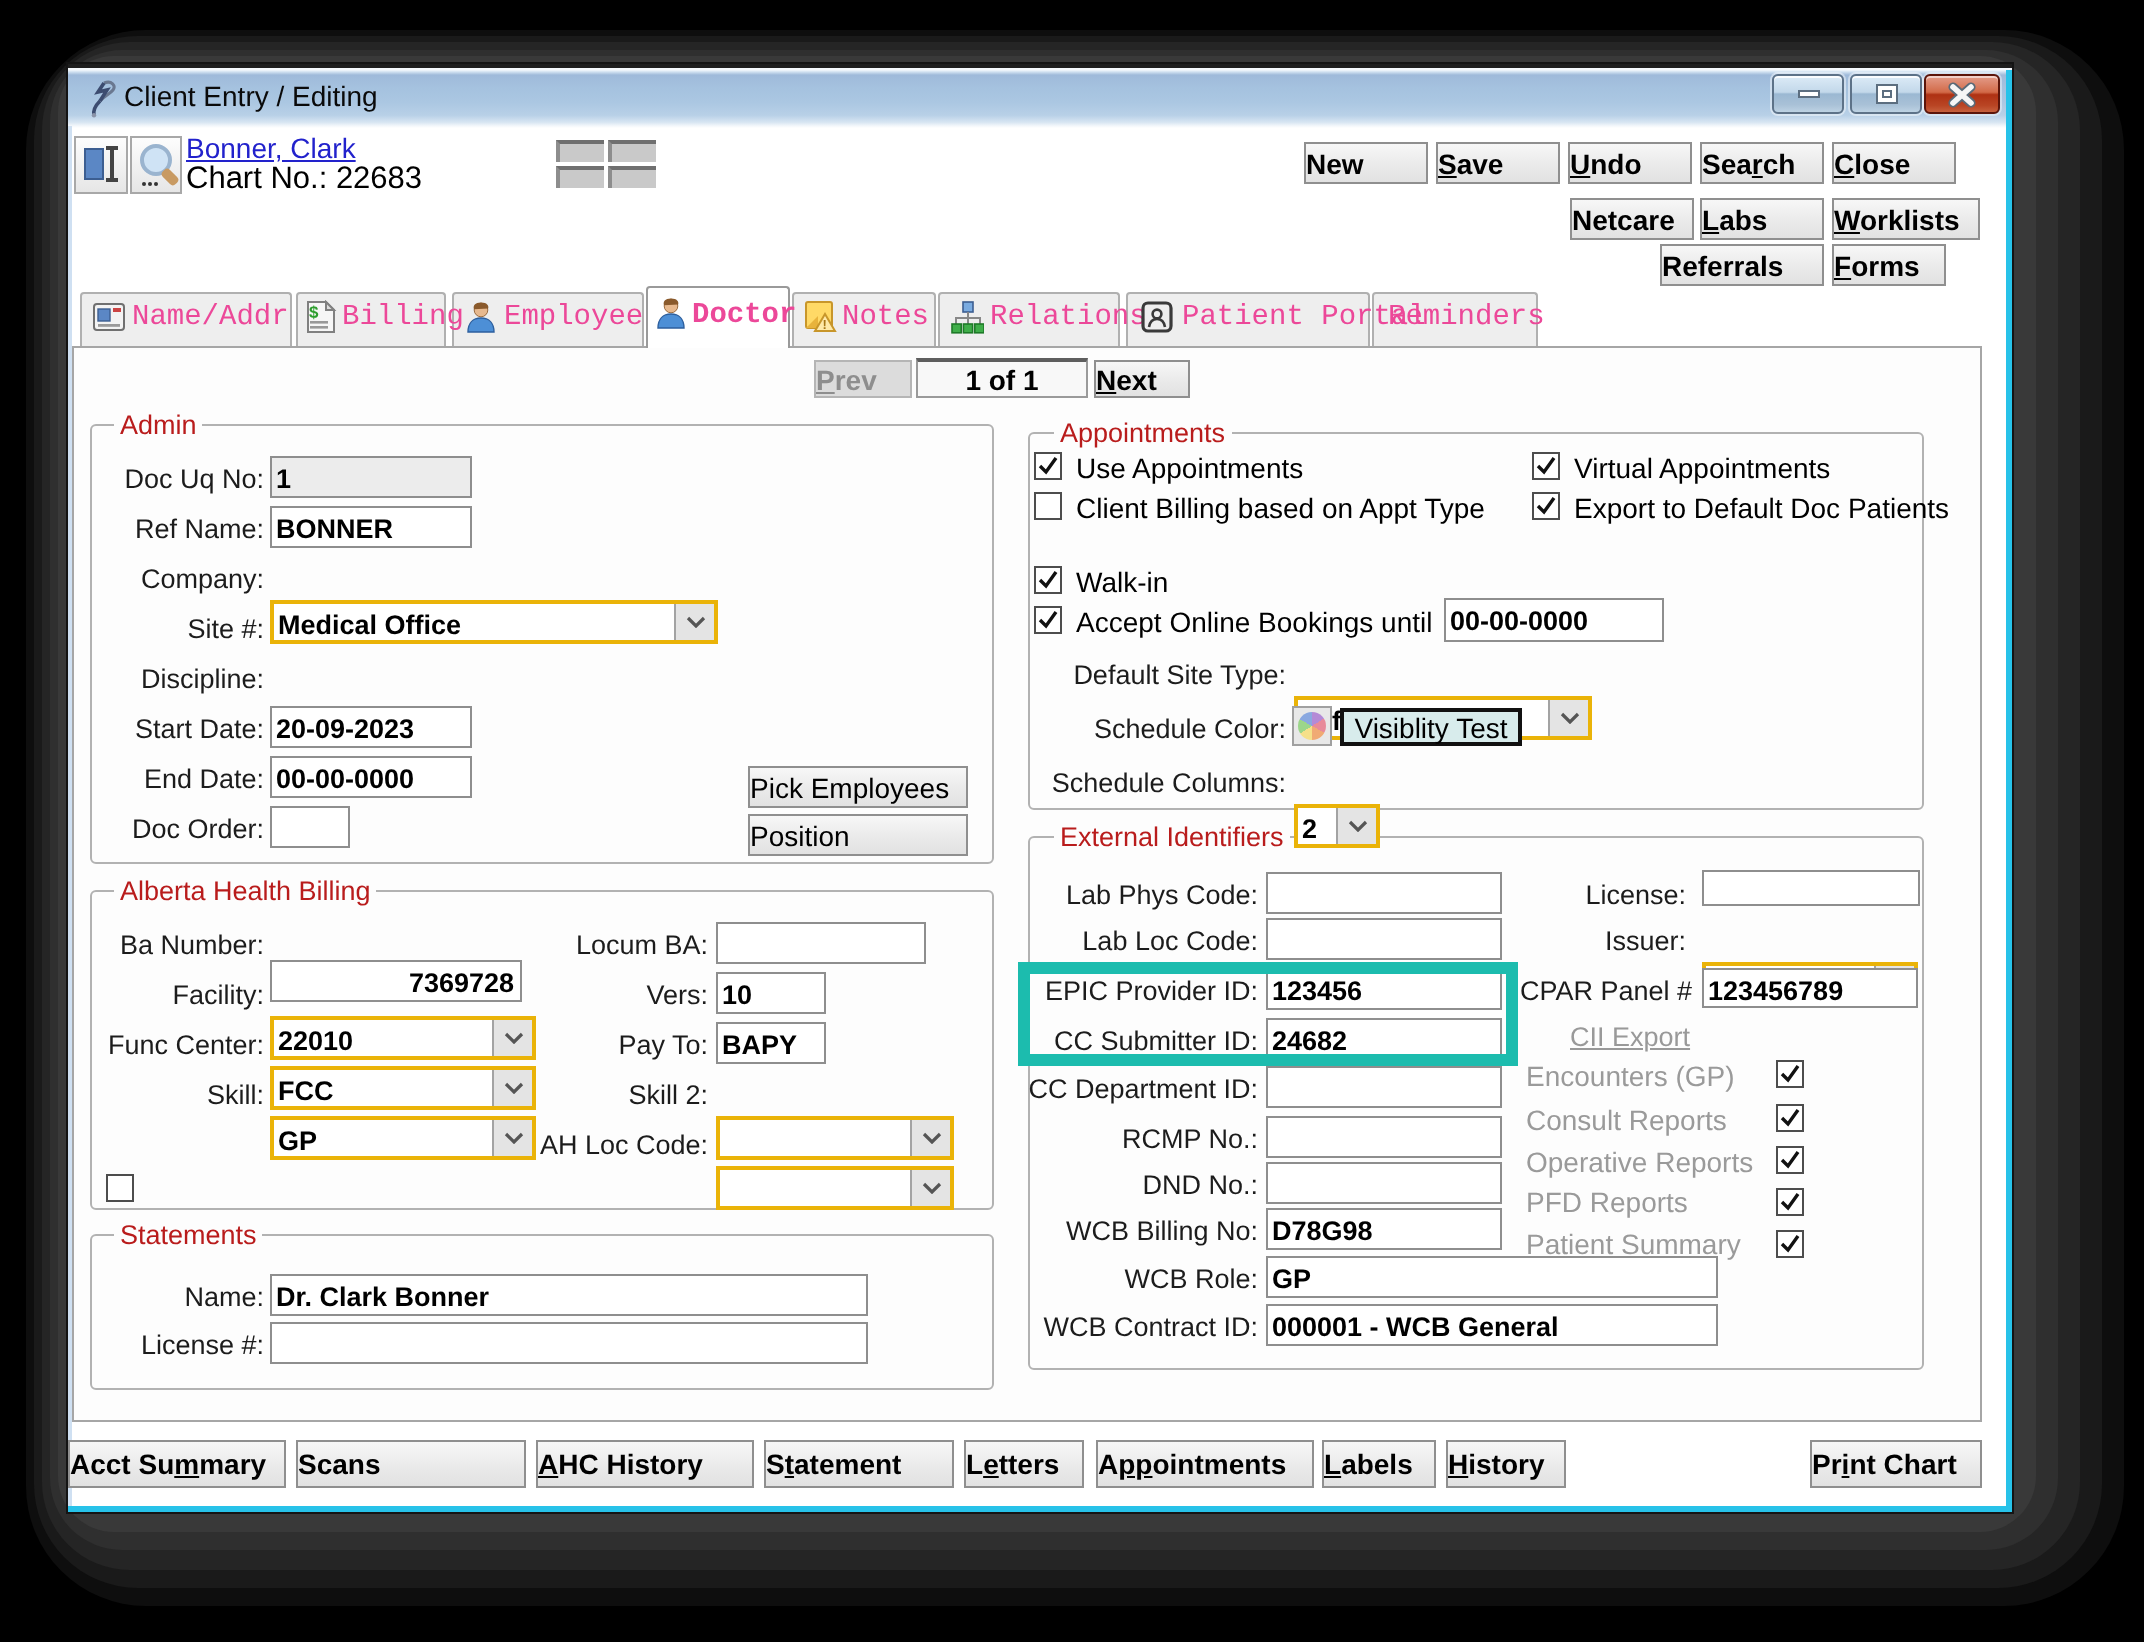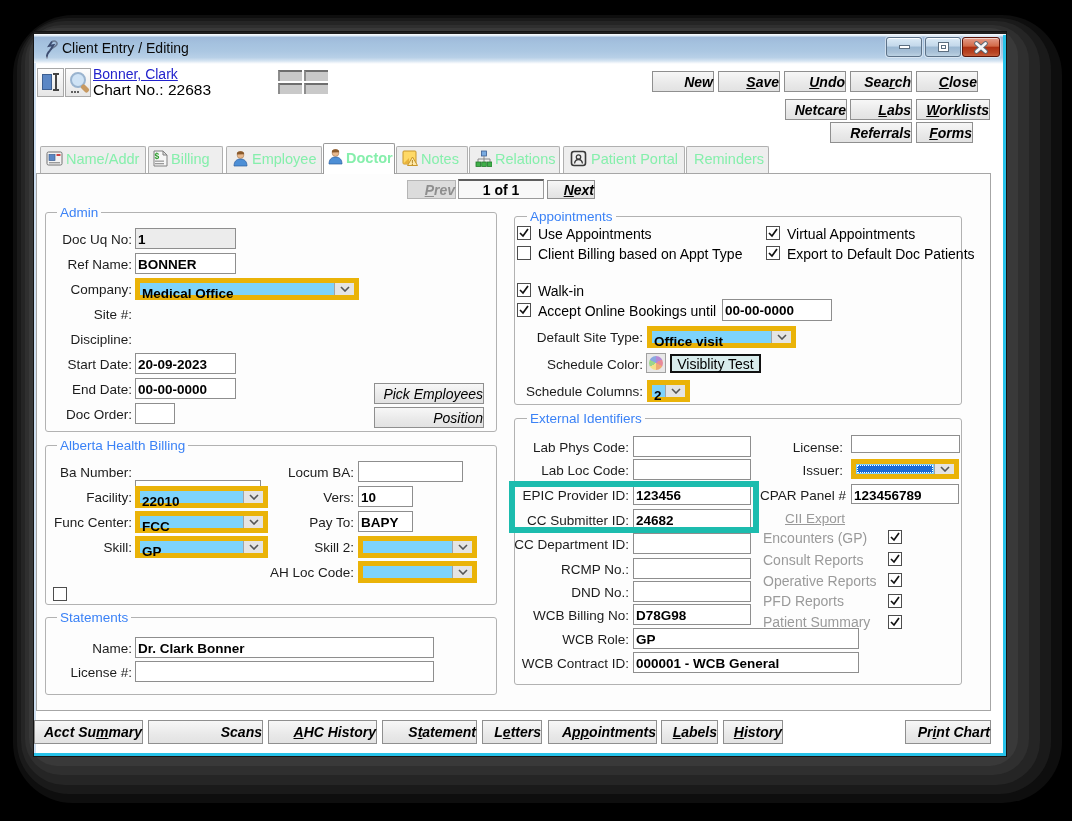--- a/index.html
+++ b/index.html
@@ -13,32 +13,32 @@
   background:linear-gradient(#1e1e1e 0, #1e1e1e 2px, #f4f8fc 2px, #f4f8fc 3px, #cfe0f0 4px, #9fbada 5.5px, #a5c2df 12px, #abc7e2 60%, #b8d0e7 80%, #d7e5f2 91%, #f0f5fa 96%, #ffffff 100%); }
 #leftedge { position:absolute; left:0; top:31px; bottom:0; width:2px; background:#cfe0f2; }
 #rightedge { position:absolute; right:0; top:3px; bottom:0; width:3px; background:#27c2e9; }
 #bottomedge { position:absolute; left:0; right:0; bottom:0; height:3px; background:#27c2e9; }
 .t { position:absolute; white-space:nowrap; }
 .lbl { position:absolute; white-space:nowrap; font-size:13.5px; color:#1c1c1c; text-align:right; }
 .fld { position:absolute; background:#fff; border:1px solid #8e8e8e;
   font-weight:bold; font-size:13.5px; color:#000; padding:3px 0 0 2px; white-space:nowrap; overflow:hidden; }
 .btn { position:absolute; background:linear-gradient(#f7f7f7,#e9e9e9 60%,#e2e2e2);
   border:1px solid #8f8f8f; font-weight:bold; font-size:14px; color:#000;
-  text-align:right; white-space:nowrap;font-style:italic; }
+  text-align:left; white-space:nowrap; }
 .gb { position:absolute; border:1px solid #b2b2b2; border-radius:3px; }
-.gbl { position:absolute; background:#fdfdfd; font-size:13.5px; color:#3b82f6; padding:0 3px; white-space:nowrap; }
+.gbl { position:absolute; background:#fdfdfd; font-size:13.5px; color:#b91c1c; padding:0 3px; white-space:nowrap; }
 .cb { position:absolute; width:14px; height:14px; border:1px solid #4d4d4d; background:#fff; }
-.combo { position:absolute; background:#7dd3fc; border:5px solid #eab308; }
+.combo { position:absolute; background:#ffffff; border:2px solid #eab308;margin-top:22px; }
 .combo .val { position:absolute; left:2px; top:3px; font-weight:bold; font-size:13.5px; white-space:nowrap; }
 .combo .dd { position:absolute; right:0; top:0; bottom:0; width:20px;
   background:#e4e4e4; border-left:1px solid #a3a3a3; }
 .dd svg, .cb svg { position:absolute; left:50%; top:50%; transform:translate(-50%,-50%); }
 .tab { position:absolute; top:146px; height:27px; background:#eeeeee;
   border:1px solid #b0b0b0; border-bottom:none; border-radius:2px 2px 0 0;
-  font-size:14px; color:#86efac; }
+  font-size:14px; color:#ec4899;font-family:Liberation Mono, monospace; }
 .ticon { position:absolute; width:17px; height:17px; }
 u { text-decoration:underline; }
 </style>
 </head>
 <body>
 <div id="page">
   <div class="sh" style="left:13px;top:15px;width:1049px;height:788px;border-radius:60px;background:#0e0e0e"></div>
   <div class="sh" style="left:17px;top:18px;width:1034px;height:776px;border-radius:52px;background:#1a1a1a"></div>
   <div class="sh" style="left:21px;top:21px;width:1019px;height:764px;border-radius:44px;background:#252525"></div>
   <div class="sh" style="left:25px;top:25px;width:1004px;height:750px;border-radius:36px;background:#2f2f2f"></div>

